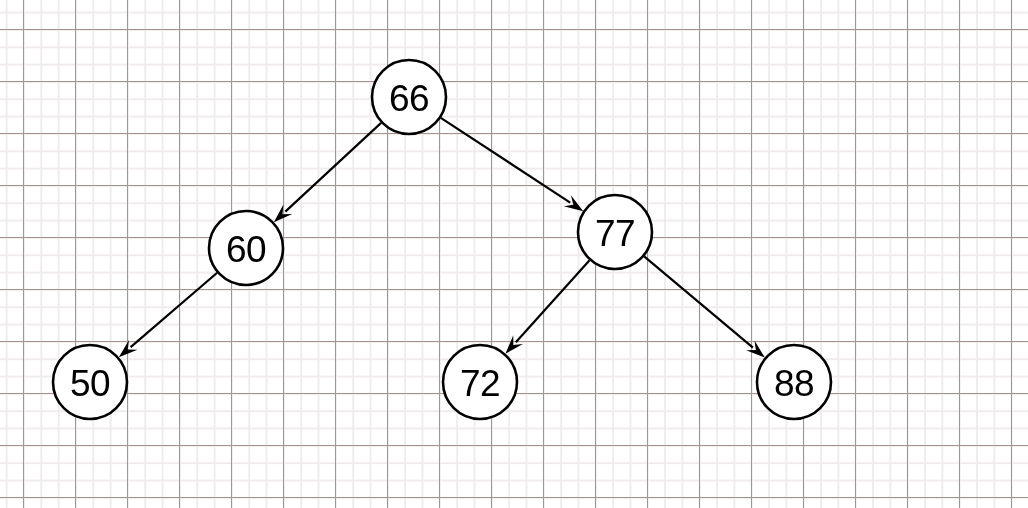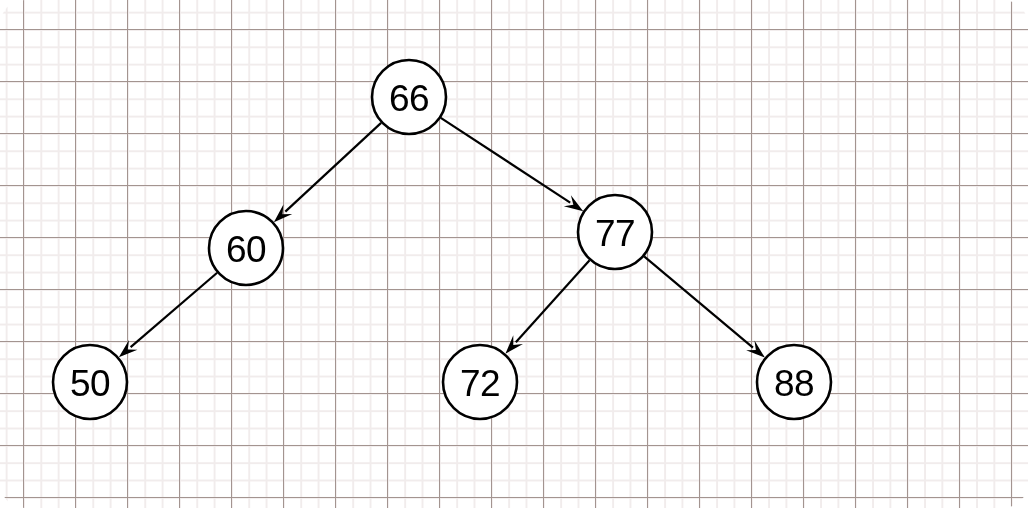--- a/index.html
+++ b/index.html
@@ -26,21 +26,20 @@
     background-size:
       52px 52px,
       52px 52px,
       17.333px 17.333px,
       17.333px 17.333px;
     background-position:
       23px 29px,
       23px 29px,
       23px 29px,
       23px 29px;
-    border-radius: 25px;
   }
   #tree-svg {
     position: absolute;
     left: 0;
     top: 0;
     width: 1028px;
     height: 508px;
   }
   .edge-line {
     stroke: #000000;

